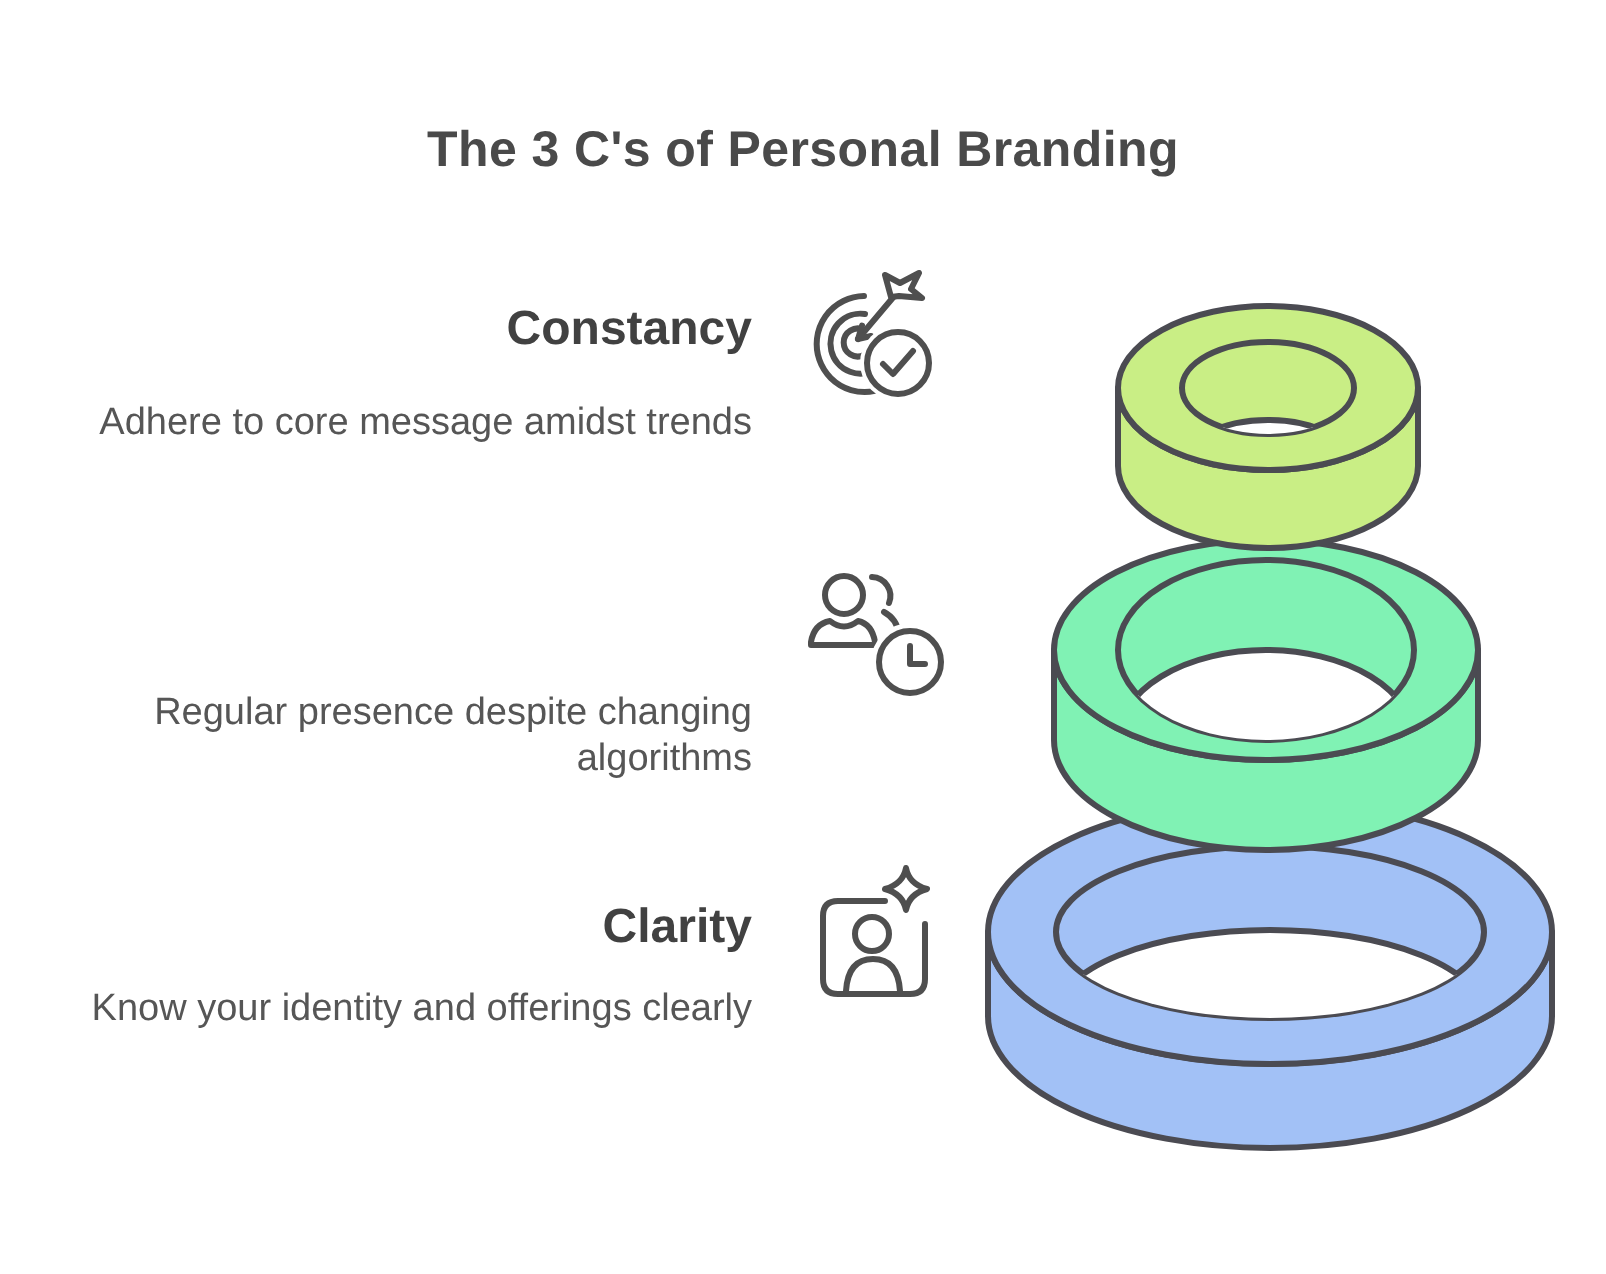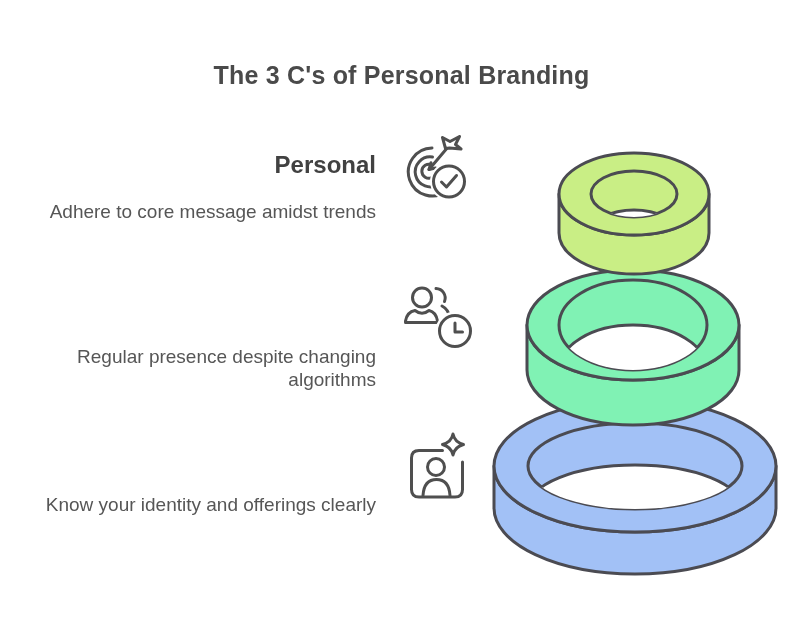--- a/index.html
+++ b/index.html
@@ -42,21 +42,21 @@
   .rs{stroke:var(--outline); stroke-width:3; stroke-linecap:round; stroke-linejoin:round;}
   .lens{fill:#ffffff;}
 </style>
 </head>
 <body>
 
 <div class="canvas">
 
   <h1 class="title">The 3 C's of Personal Branding</h1>
 
-  <div class="heading h1">Personal</div>
+  <div class="heading h1">Constancy</div>
   <div class="desc d1">Adhere to core message amidst trends</div>
   <svg class="icon" style="left:399px; top:135px;" width="68" height="64" viewBox="0 0 68 64">
     <g>
       <path class="ic" d="M33,13 A24,24 0 1 0 48,56"></path>
       <path class="ic" d="M33.5,22 A15,15 0 1 0 40,49"></path>
       <path class="ic" d="M33,30 A7,7 0 1 0 33,42.5"></path>
     </g>
     <g>
       <path class="ic" d="M30,34.5 L49,12"></path>
       <path class="ic" d="M30,34.5 L36.5,33 M30,34.5 L32,27.8"></path>
@@ -79,20 +79,21 @@
       <circle class="ic" cx="22" cy="13.5" r="9.5"></circle>
       <path class="ic" d="M5.5,38.5 L5.5,37 Q7,28 15,26.5 Q22,32 29,26.5 Q36,28 37.5,37 L37.5,38.5 Z"></path>
     </g>
     <g>
       <circle class="halo" cx="55" cy="47" r="19.5"></circle>
       <circle class="ic" cx="55" cy="47" r="15.5"></circle>
       <path class="ic" d="M55,39 L55,48 L62.5,48"></path>
     </g>
   </svg>
 
+  <div class="heading h3">Clarity</div>
   <div class="desc d3">Know your identity and offerings clearly</div>
   <svg class="icon" style="left:402px; top:431px;" width="66" height="68" viewBox="0 0 66 68">
     <g>
       <path class="ic" d="M40.5,19.5 L17,19.5 Q9.5,19.5 9.5,27 L9.5,58.5 Q9.5,66 17,66 L53,66 Q60.5,66 60.5,58.5 L60.5,31"></path>
     </g>
     <g>
       <circle class="ic" cx="34" cy="36" r="8.5"></circle>
       <path class="ic" d="M21,64.5 Q22,48.5 34.5,48.5 Q47,48.5 48,64.5"></path>
     </g>
     <path class="ic-fillwhite" d="M51,3 Q52.5,11 61.5,13.5 Q52.5,16 51,24 Q49.5,16 40.5,13.5 Q49.5,11 51,3 Z"></path>

